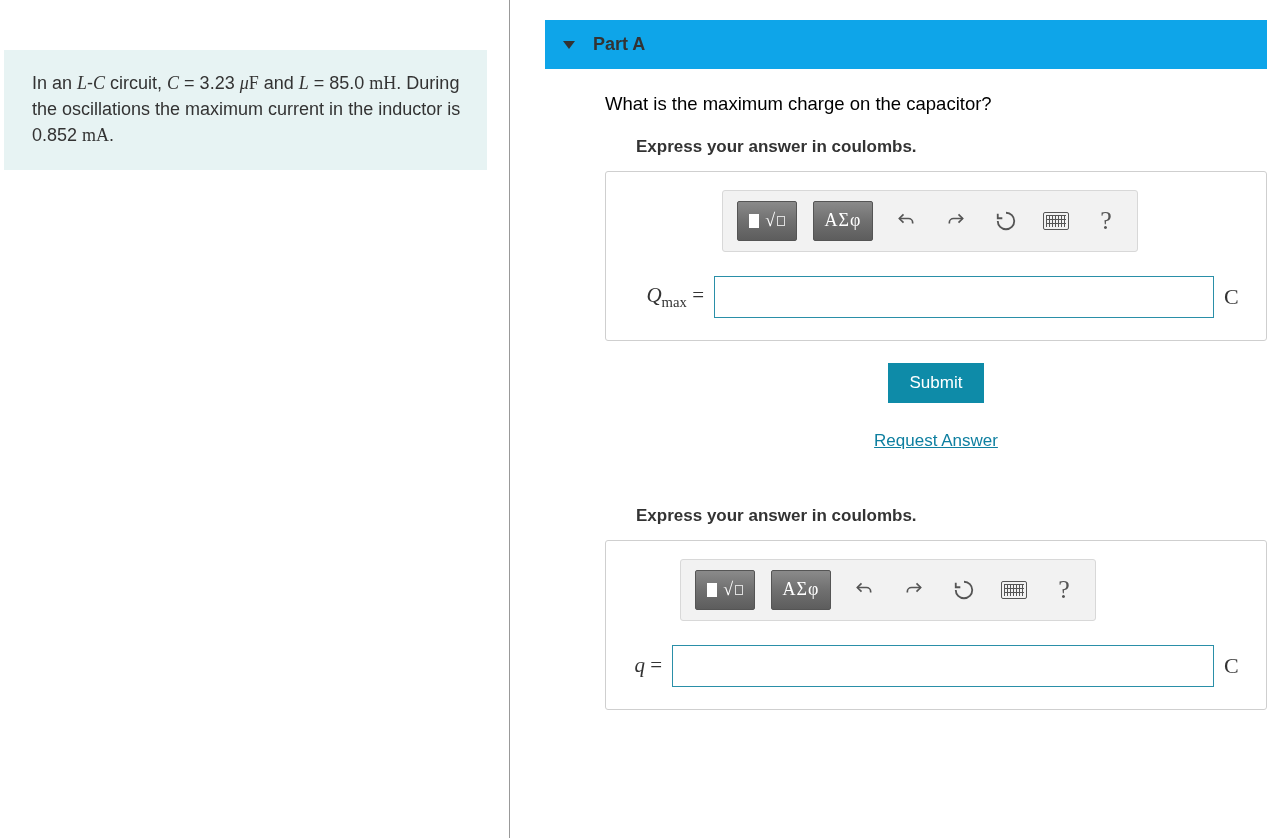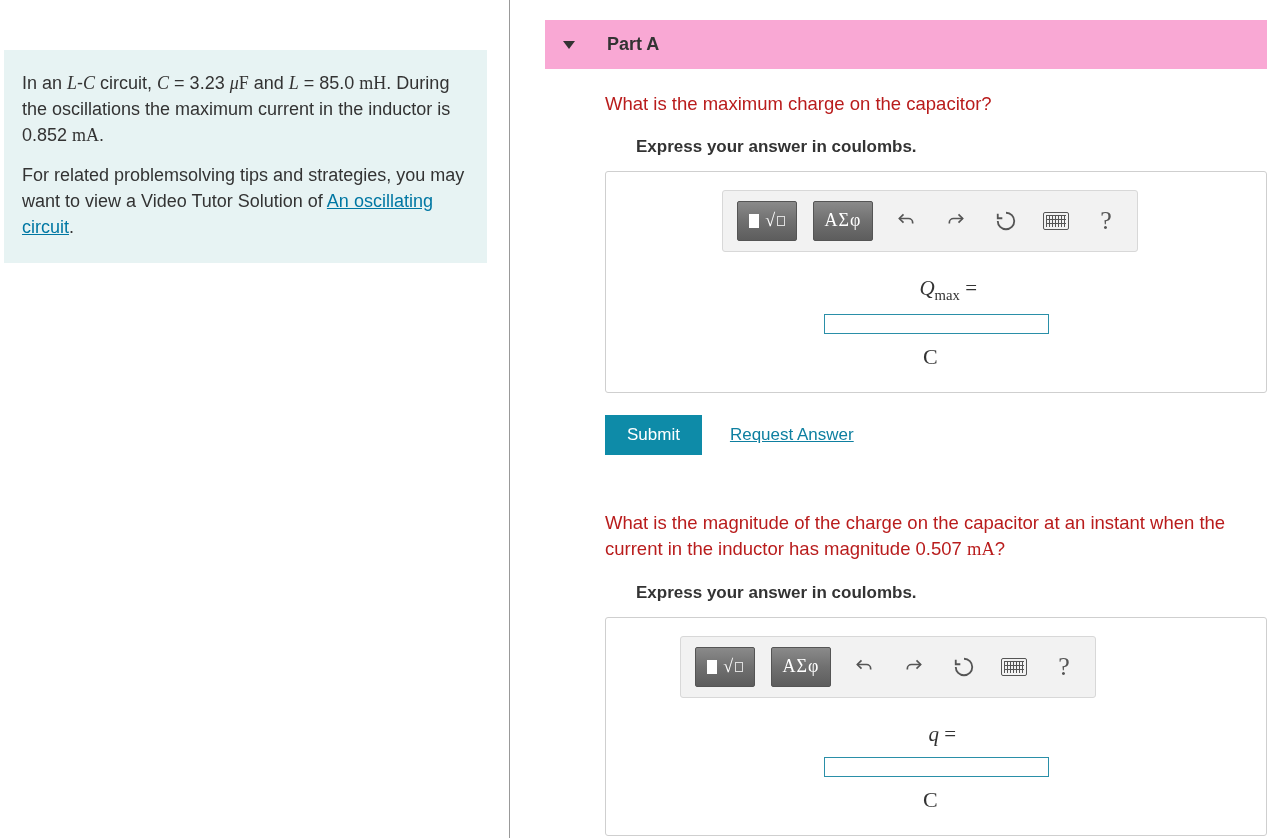--- a/index.html
+++ b/index.html
@@ -17,21 +17,21 @@
       height: 838px;
     }
     .left-panel {
       width: 510px;
       padding: 50px 0 0 0;
       border-right: 1px solid #999;
       flex-shrink: 0;
     }
     .info-box {
       background: #e7f3f3;
-      padding: 20px 18px 22px 18px;
+      padding: 20px 18px 22px 28px;
       margin: 0 22px 0 4px;
       line-height: 1.45;
     }
     .info-box p {
       margin-bottom: 14px;
     }
     .info-box p:last-child {
       margin-bottom: 0;
     }
     .info-box a {
@@ -44,46 +44,46 @@
     }
     .math-rm {
       font-family: 'Times New Roman', serif;
       font-style: normal;
     }
     .right-panel {
       flex: 1;
       padding: 20px 0 0 35px;
     }
     .part-header {
-      background: #f9a8d4;
+      background: #0ea5e9;
       padding: 14px 18px;
       display: flex;
       align-items: center;
-      gap: 32px;
+      gap: 18px;
       margin-bottom: 22px;
     }
     .caret-down {
       width: 0;
       height: 0;
       border-left: 6px solid transparent;
       border-right: 6px solid transparent;
       border-top: 8px solid #333;
       display: inline-block;
     }
     .part-title {
       font-weight: bold;
       font-size: 18px;
     }
     .part-body {
       padding: 0 0 0 60px;
       margin-bottom: 55px;
     }
     .question-text {
       font-size: 18.5px;
-      color: #b91c1c;
+      color: #000000;
       margin-bottom: 20px;
       line-height: 1.4;
     }
     .instruction {
       font-weight: bold;
       font-size: 17px;
       margin-bottom: 14px;
       margin-left: 31px;
     }
     .answer-box {
@@ -157,21 +157,20 @@
       content: "";
       position: absolute;
       inset: 2px;
       background: repeating-linear-gradient(to right, #555 0 1px, transparent 1px 3px),
                   repeating-linear-gradient(to bottom, #555 0 1px, transparent 1px 4px);
     }
     .answer-row {
       display: flex;
       align-items: center;
       gap: 10px;
-      flex-direction: column;
     }
     .var-label {
       font-family: 'Times New Roman', serif;
       font-size: 21px;
       min-width: 82px;
       text-align: right;
     }
     .var-label .sub {
       font-size: 0.7em;
       vertical-align: sub;
@@ -185,20 +184,21 @@
     }
     .unit-label {
       font-family: 'Times New Roman', serif;
       font-size: 22px;
       min-width: 26px;
     }
     .action-row {
       display: flex;
       align-items: center;
       gap: 28px;
+      flex-direction: column;
     }
     .submit-btn {
       background: #0e8ba8;
       color: #fff;
       border: none;
       padding: 10px 22px;
       font-size: 17px;
       cursor: pointer;
     }
     .request-link {
@@ -214,23 +214,20 @@
     .part-b-wrap .var-label {
       min-width: 40px;
     }
   </style>
 </head>
 <body>
 
 <div class="left-panel">
   <div class="info-box">
     <p>In an <span class="math-var">L</span>-<span class="math-var">C</span> circuit, <span class="math-var">C</span> = 3.23 <span class="math-var">μ</span><span class="math-rm">F</span> and <span class="math-var">L</span> = 85.0 <span class="math-rm">mH</span>. During the oscillations the maximum current in the inductor is 0.852 <span class="math-rm">mA</span>.</p>
-    <p>
-      <span>For related problemsolving tips and strategies, you may want to view a Video Tutor Solution of </span><a href="#">An oscillating circuit</a><span>.</span>
-    </p>
   </div>
 </div>
 
 <div class="right-panel">
 
   <div class="part-header">
     <span class="caret-down"></span>
     <span class="part-title">Part A</span>
   </div>
   <div class="part-body">
@@ -275,21 +272,20 @@
       </div>
     </div>
 
     <div class="action-row">
       <button class="submit-btn">Submit</button>
       <a class="request-link">Request Answer</a>
     </div>
   </div>
 
   <div class="part-body part-b-wrap">
-    <div class="question-text">What is the magnitude of the charge on the capacitor at an instant when the current in the inductor has magnitude 0.507 <span class="math-rm">mA</span>?</div>
     <div class="instruction">Express your answer in coulombs.</div>
 
     <div class="answer-box">
       <div class="toolbar">
         <span class="toolbar-tab tab-template">
           <span class="box"></span>
             <span class="radical">&nbsp;√</span>
             <span class="box" style="width:8px;height:10px;background:transparent;border-color:#ddd;"></span>
         </span>
         <span class="toolbar-tab tab-greek">ΑΣφ</span>

